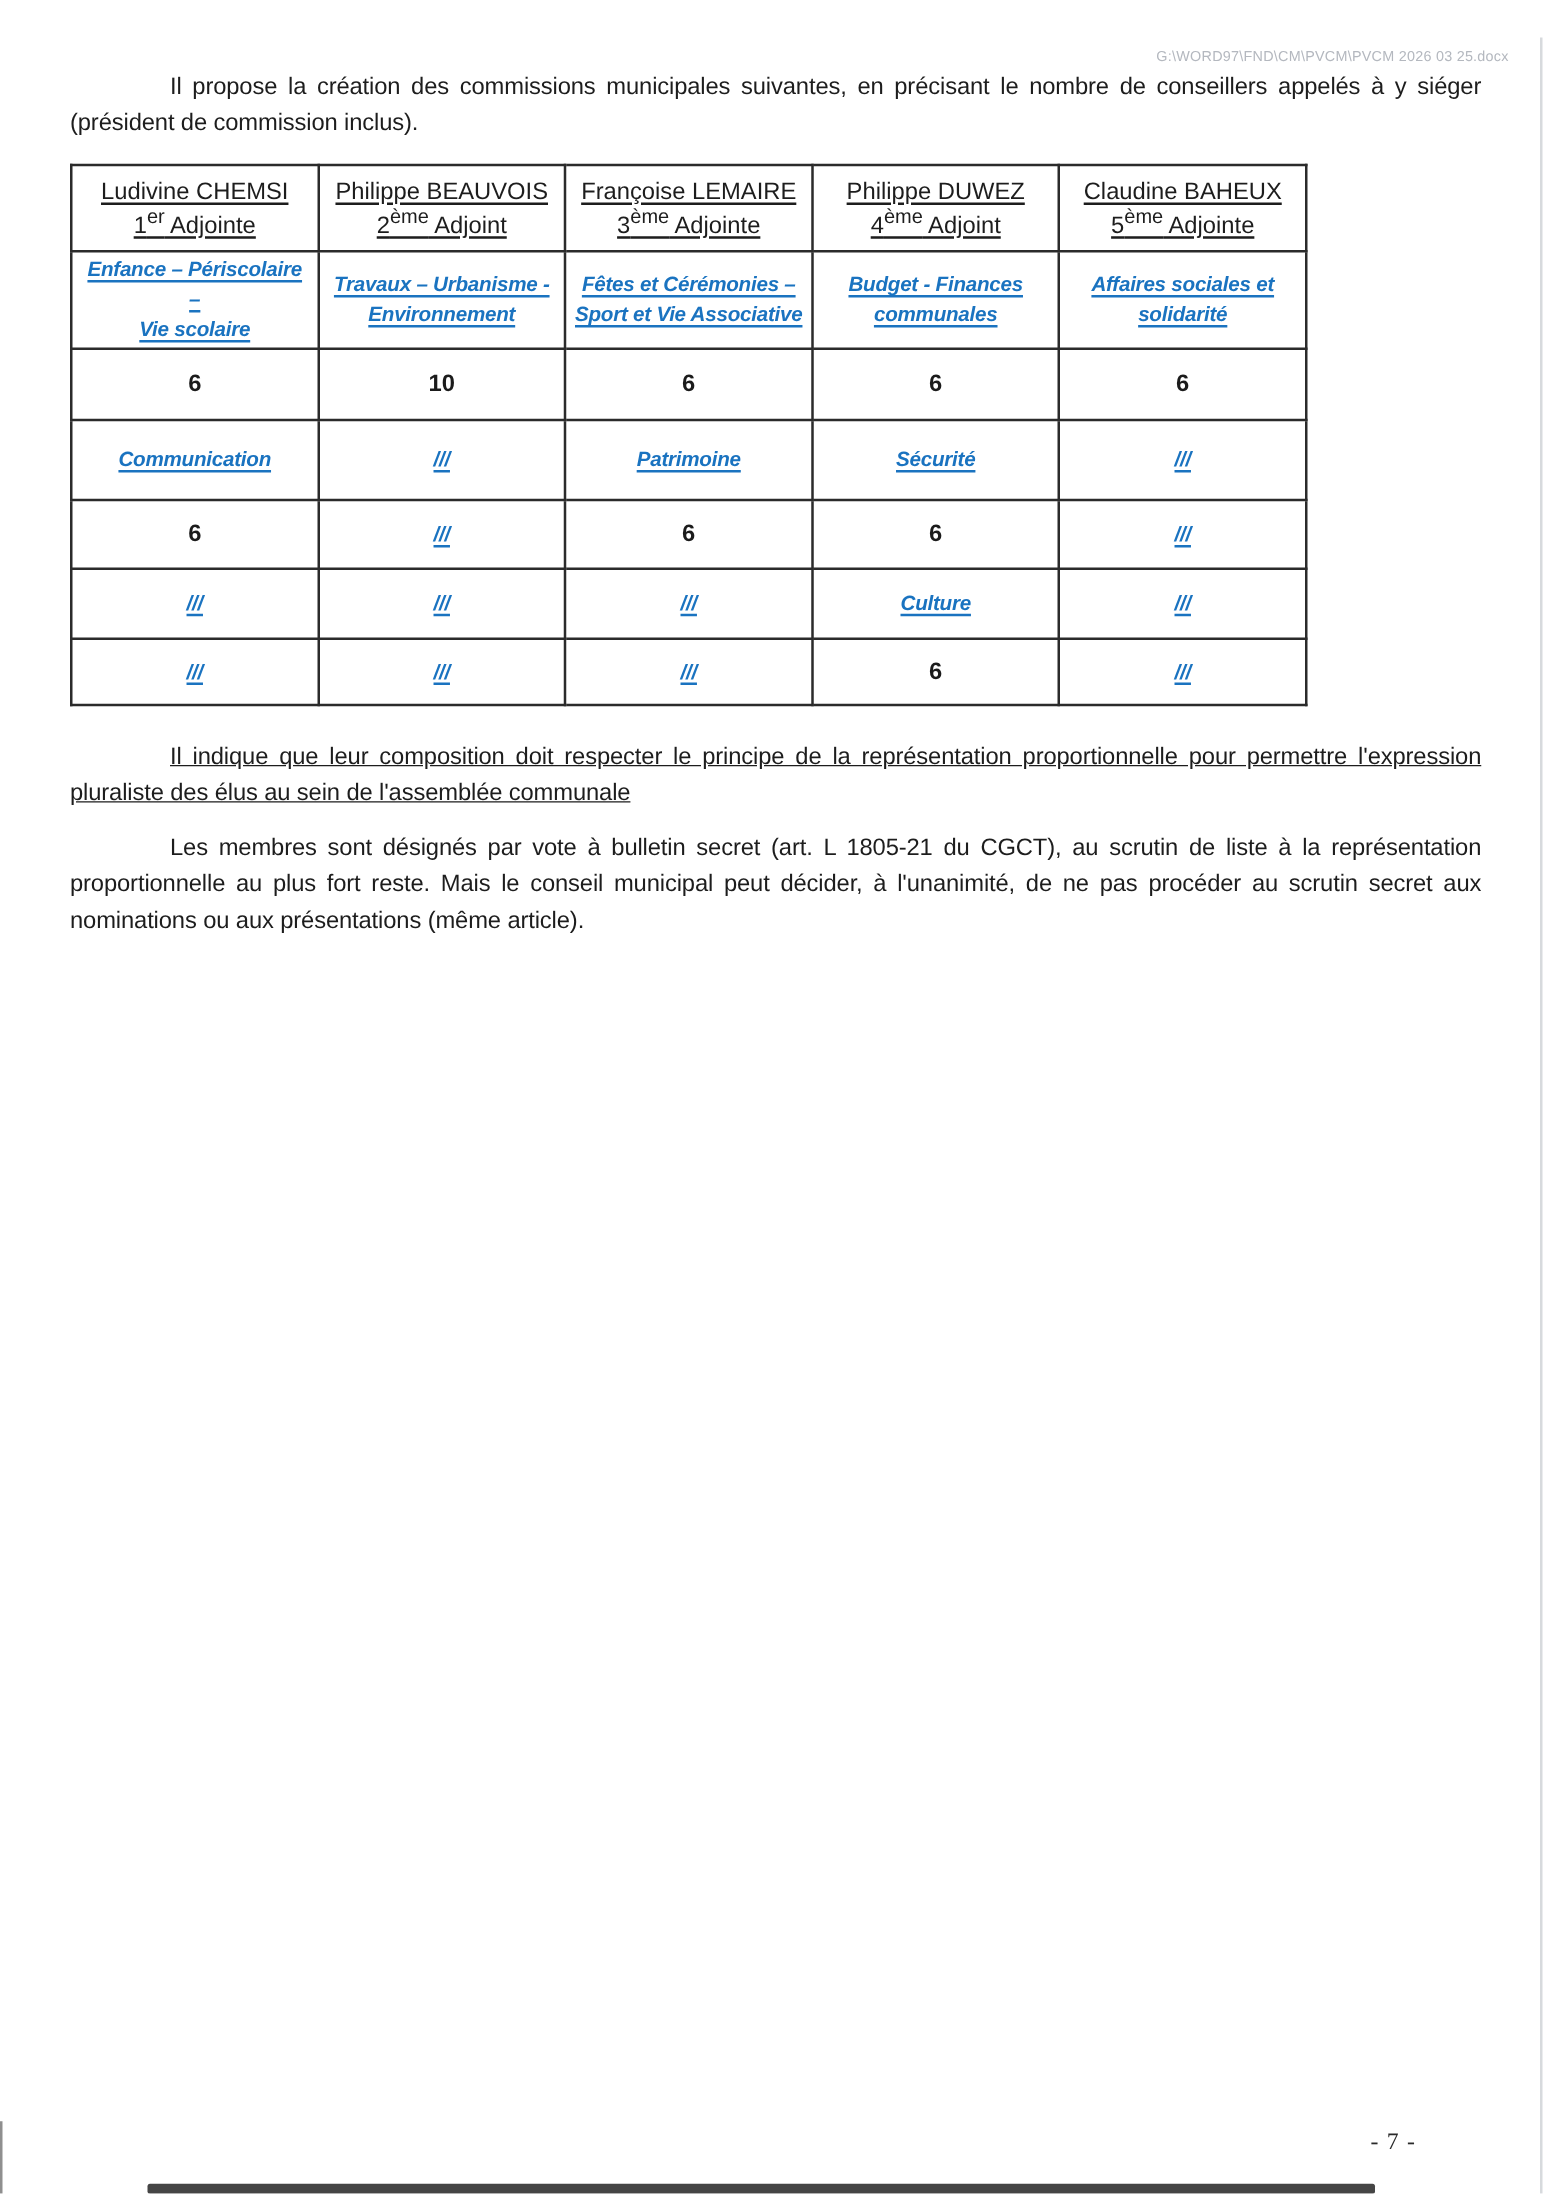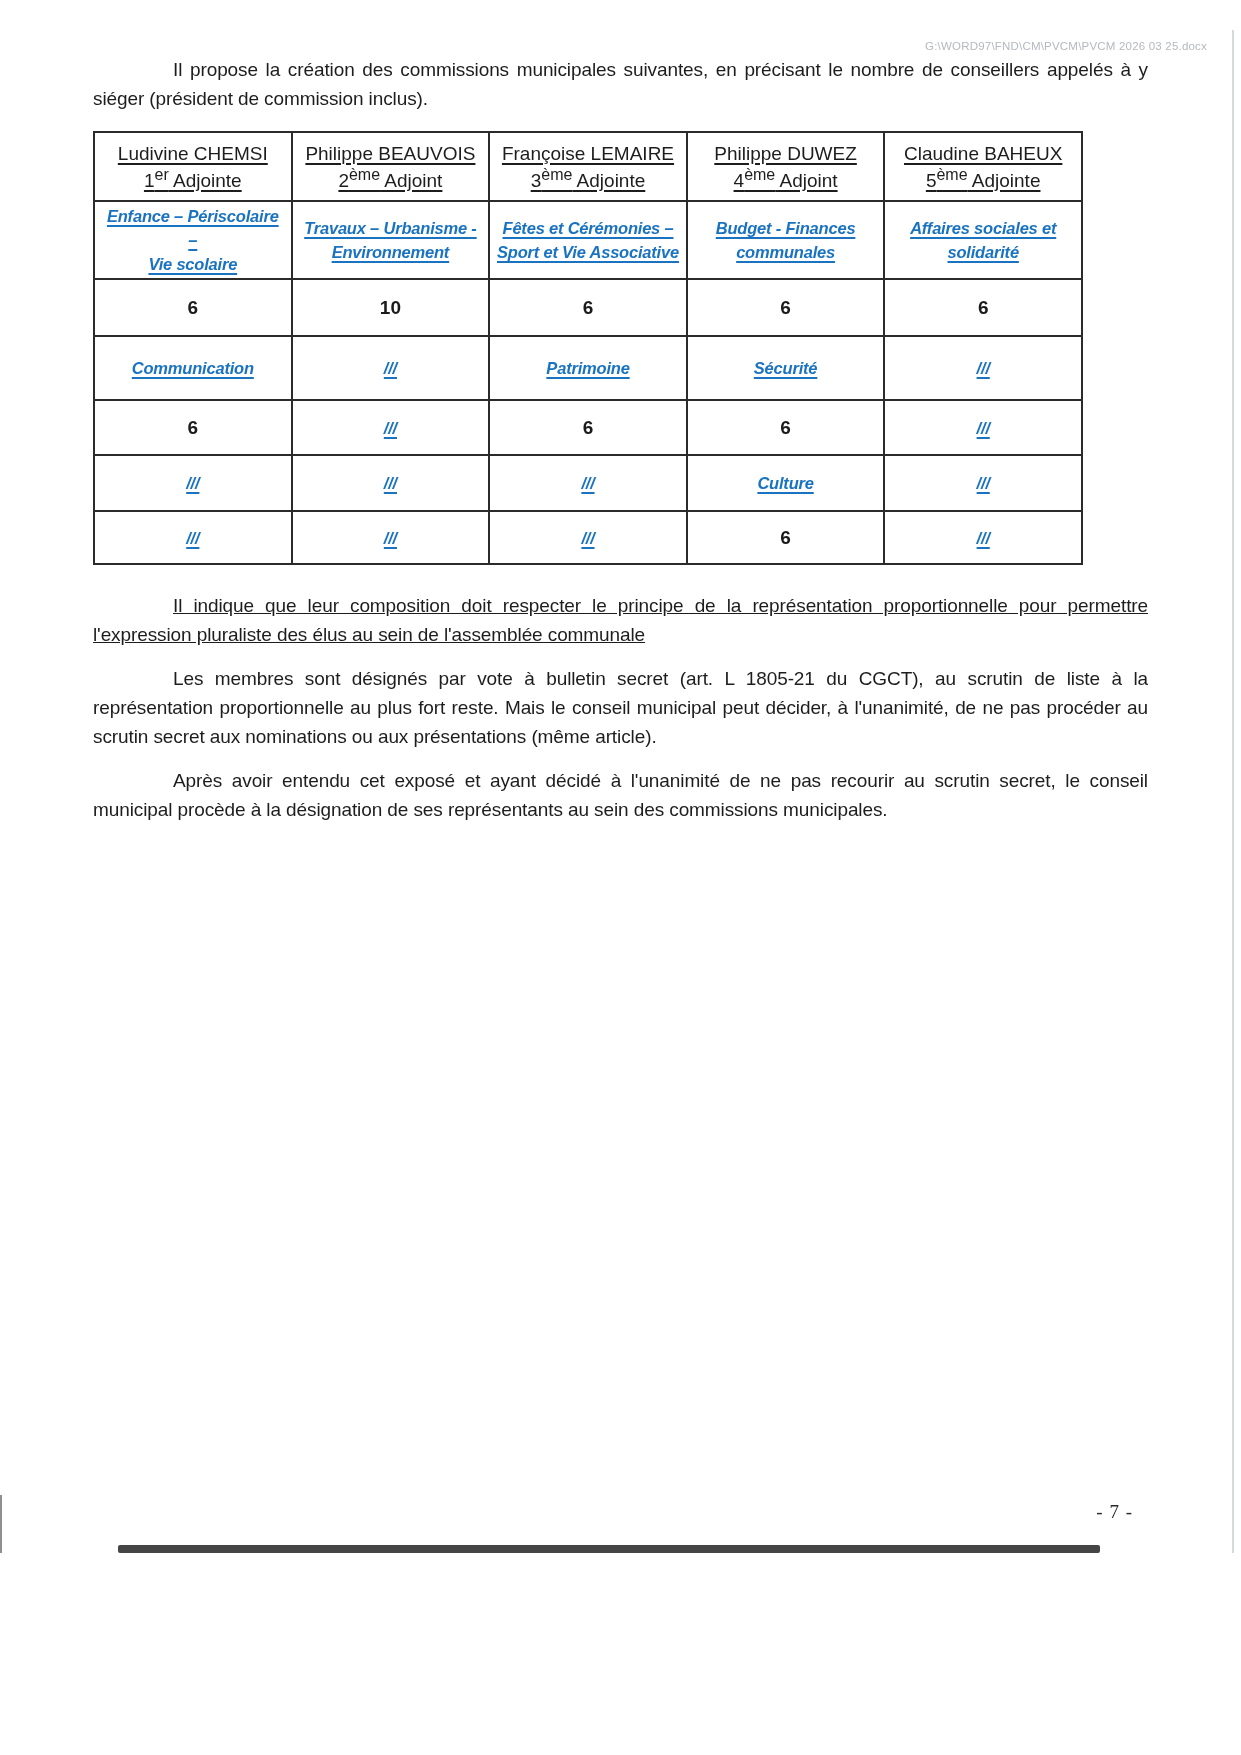--- a/index.html
+++ b/index.html
@@ -1,28 +1,28 @@
 <!DOCTYPE html>
 <html><head>
 <meta charset="utf-8">
 <style>
   html,body { margin:0; padding:0; background:#ffffff; }
   .page {
     position:relative;
-    width:1241px; height:1553px;
+    width:1241px; height:1755px;
     background:#ffffff;
     font-family:"Liberation Sans", sans-serif;
     color:#1d1d1d;
     overflow:hidden;
   }
   .watermark {
     position:absolute; top:40px; right:34px;
     font-size:11.5px; color:#b4b8bf; letter-spacing:.2px;
   }
-  .content { padding:0 93px; }
+  .content { padding:0 56px; }
   p.body {
     margin:0; text-align:justify;
     font-size:19px; line-height:29px;
     text-indent:80px; letter-spacing:-0.1px;
   }
   .p1 { padding-top:55px; }
   .p2 { margin-top:26px !important;text-decoration:underline; }
   .p3 { margin-top:15px !important; }
   .p4 { margin-top:15px !important; }
 
@@ -165,21 +165,20 @@
         <td class="c-blue">///</td>
         <td class="c-blue">///</td>
         <td class="c-num">6</td>
         <td class="c-blue">///</td>
       </tr>
     </tbody>
       </table>
 
     <p class="body p2">Il indique que leur composition doit respecter le principe de la représentation proportionnelle pour permettre l'expression pluraliste des élus au sein de l'assemblée communale</p>
     <p class="body p3">Les membres sont désignés par vote à bulletin secret (art. L 1805-21 du CGCT), au scrutin de liste à la représentation proportionnelle au plus fort reste. Mais le conseil municipal peut décider, à l'unanimité, de ne pas procéder au scrutin secret aux nominations ou aux présentations (même article).</p>
-    <p class="body p4">Après avoir entendu cet exposé et ayant décidé à l'unanimité de ne pas recourir au scrutin secret, le conseil municipal procède à la désignation de ses représentants au sein des commissions municipales.</p>
 
   </div>
 
   <div class="page-num">- 7 -</div>
 
   <div class="scan-bar"></div>
   <div class="scan-edge-right"></div>
   <div class="scan-edge-left"></div>
 
 </div>

